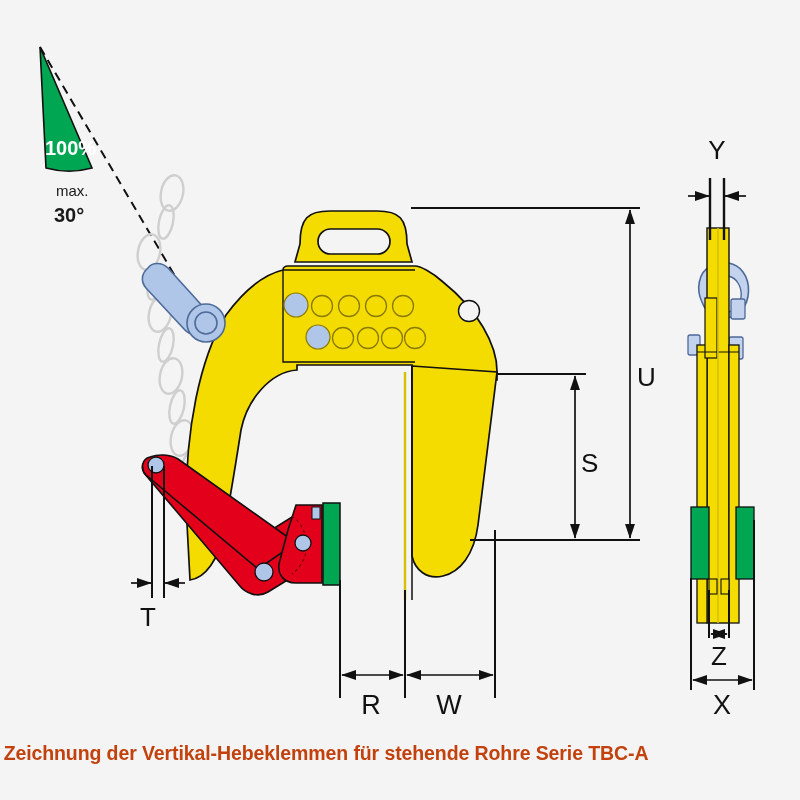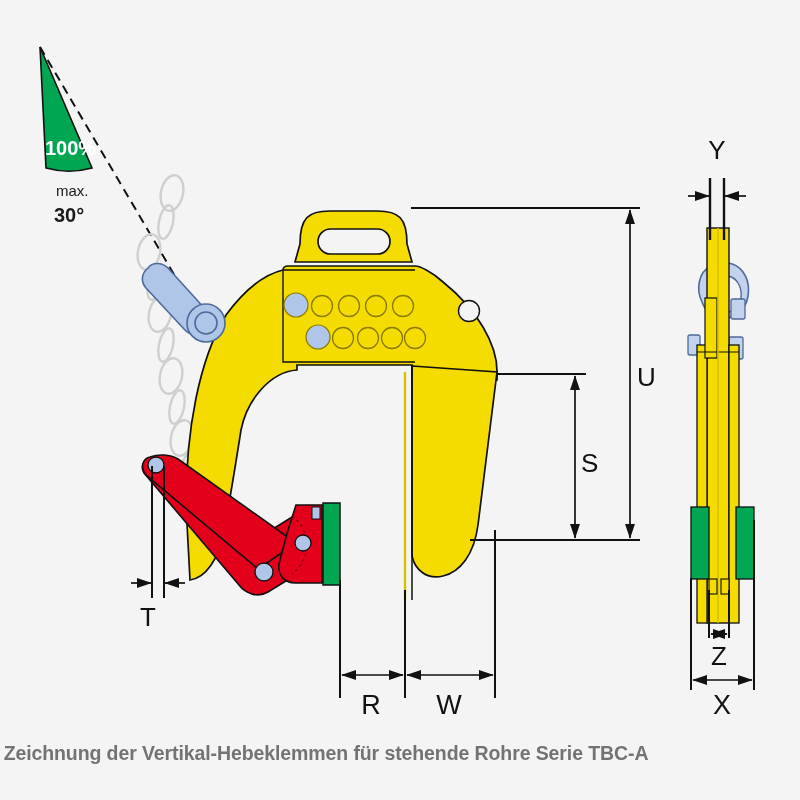--- a/index.html
+++ b/index.html
@@ -12,21 +12,21 @@
   #stage{position:relative;width:652px;height:800px;}
   #drawing{position:absolute;left:0;top:0;width:800px;height:800px;}
   .caption{
     position:absolute;
     left:0;right:0;
     top:742px;
     text-align:center;
     font-family:"Liberation Sans", sans-serif;
     font-size:19.5px;
     font-weight:bold;
-    color:#737373;
+    color:#c2410c;
     letter-spacing:-0.1px;
   }
 </style>
 </head>
 <body>
 
 <div id="stage">
 
   <svg id="drawing" viewBox="0 0 800 800">
     <defs>

